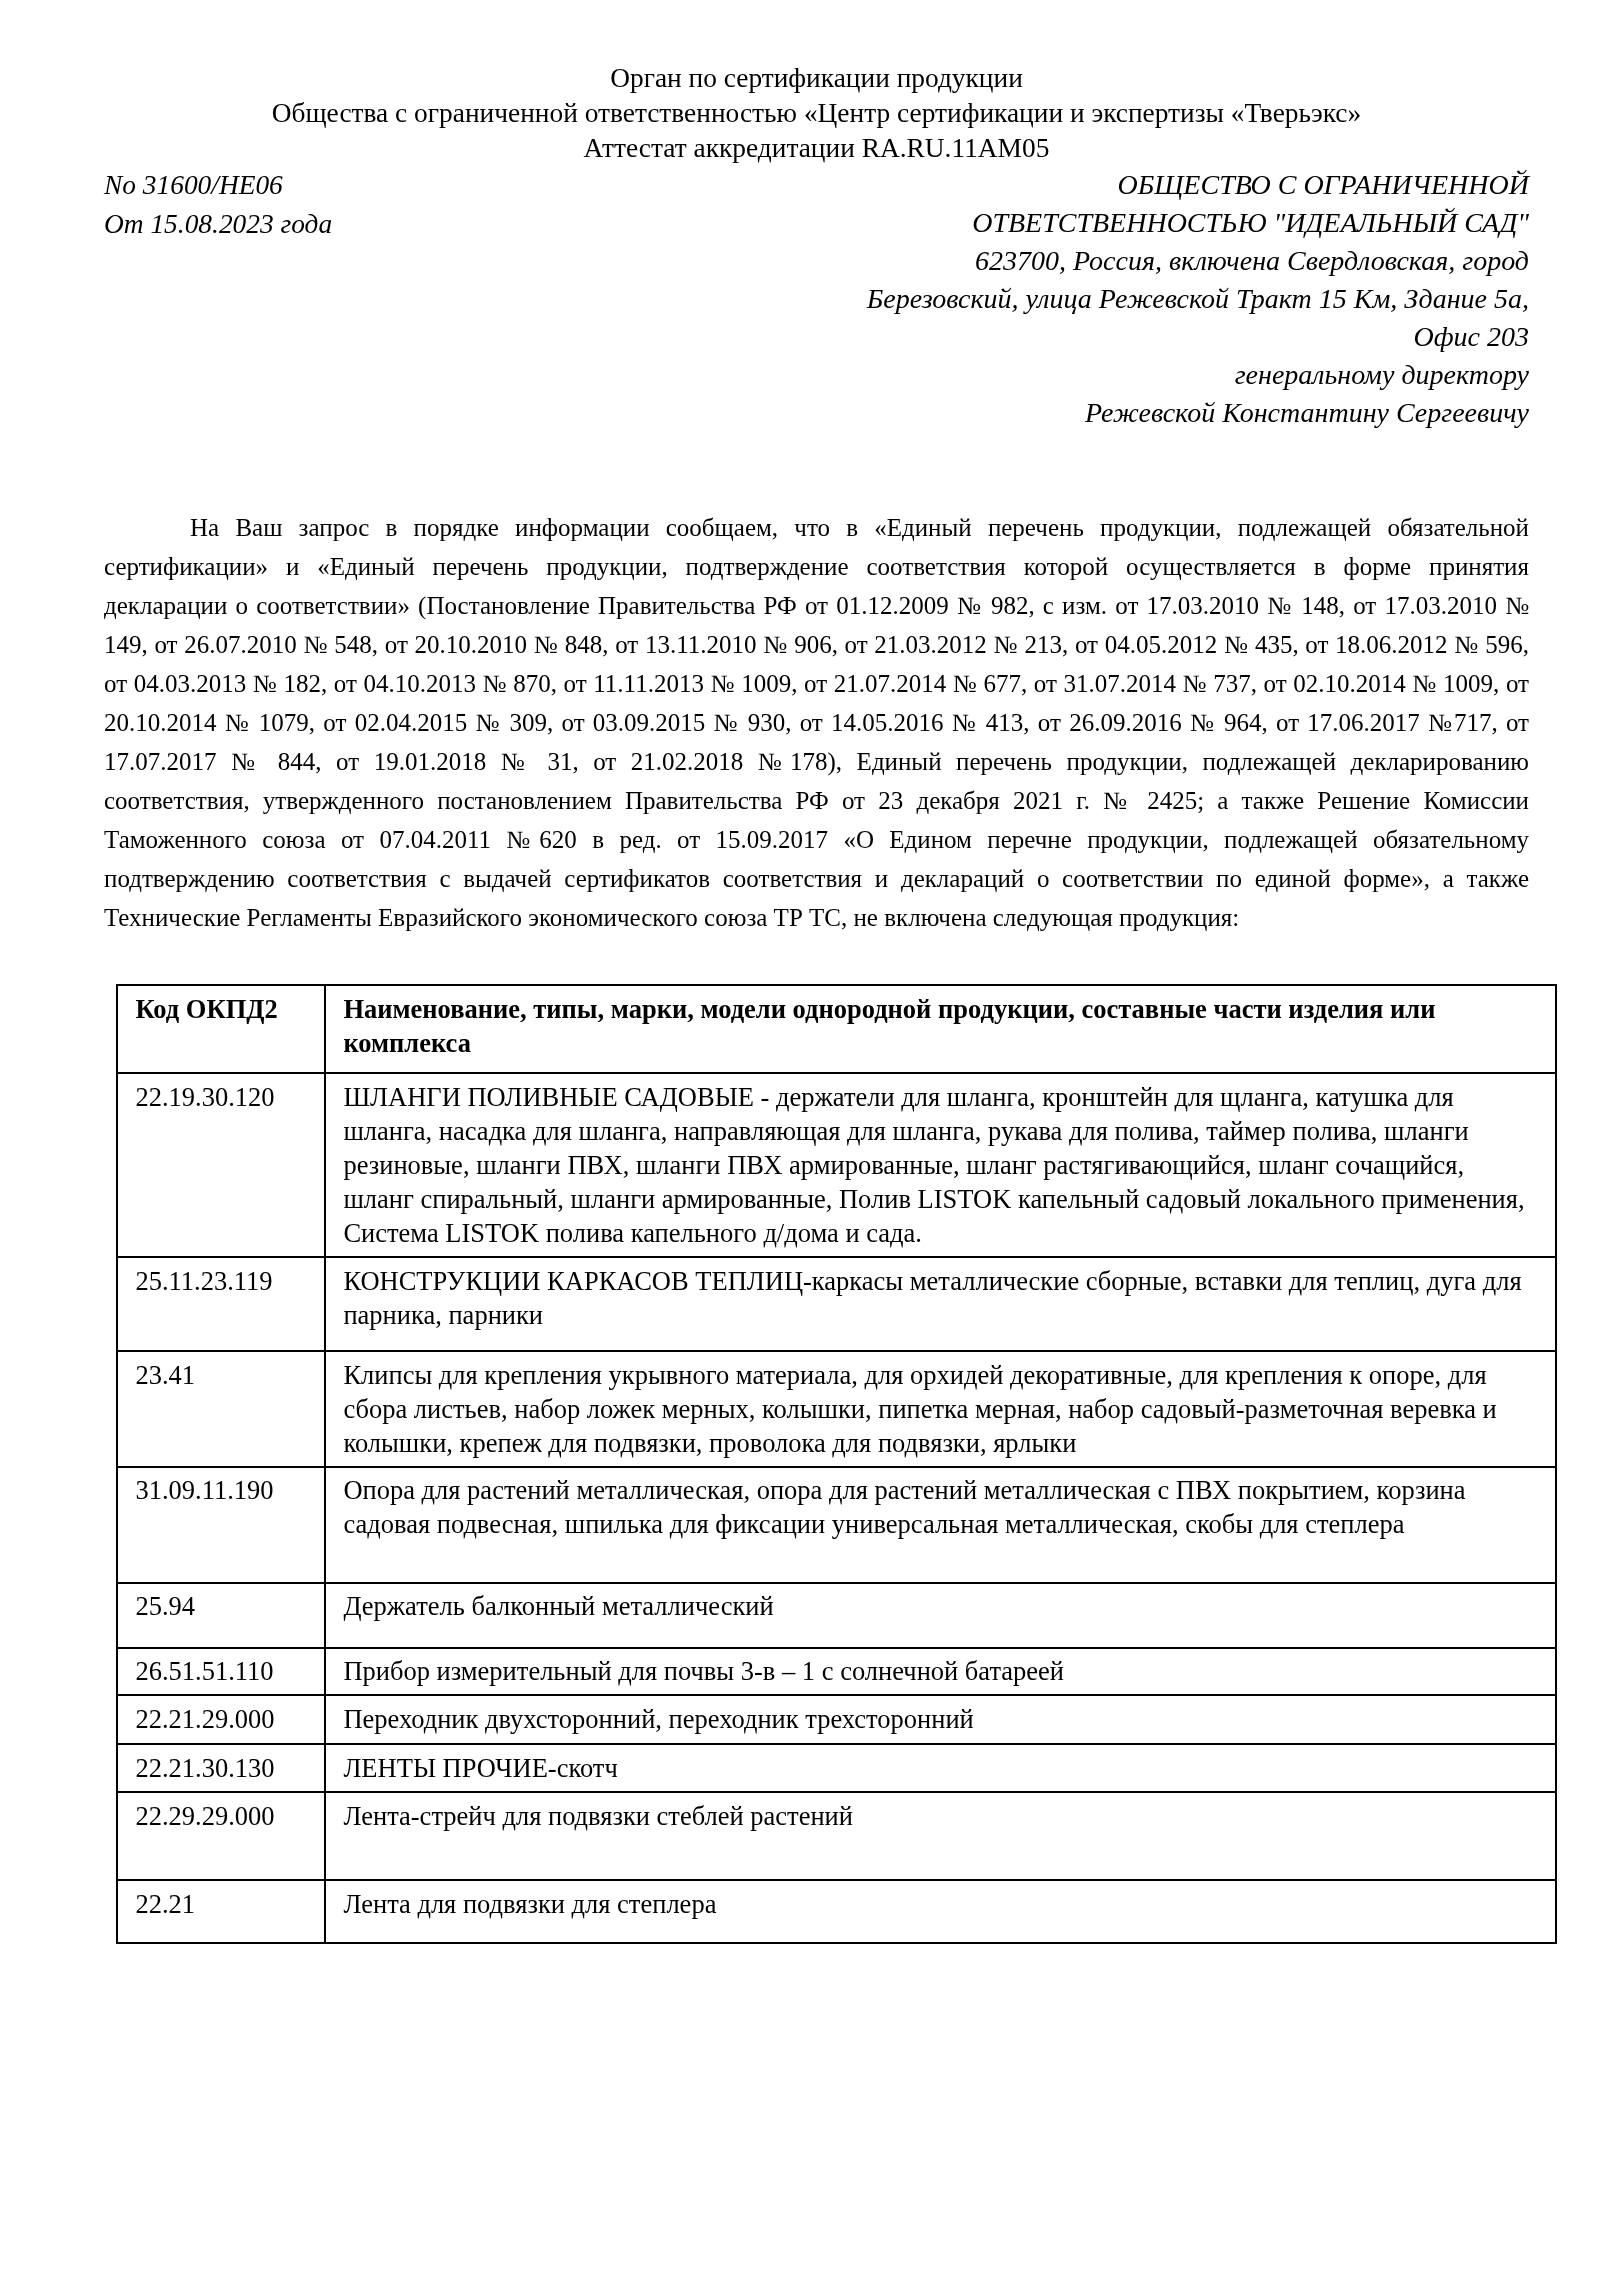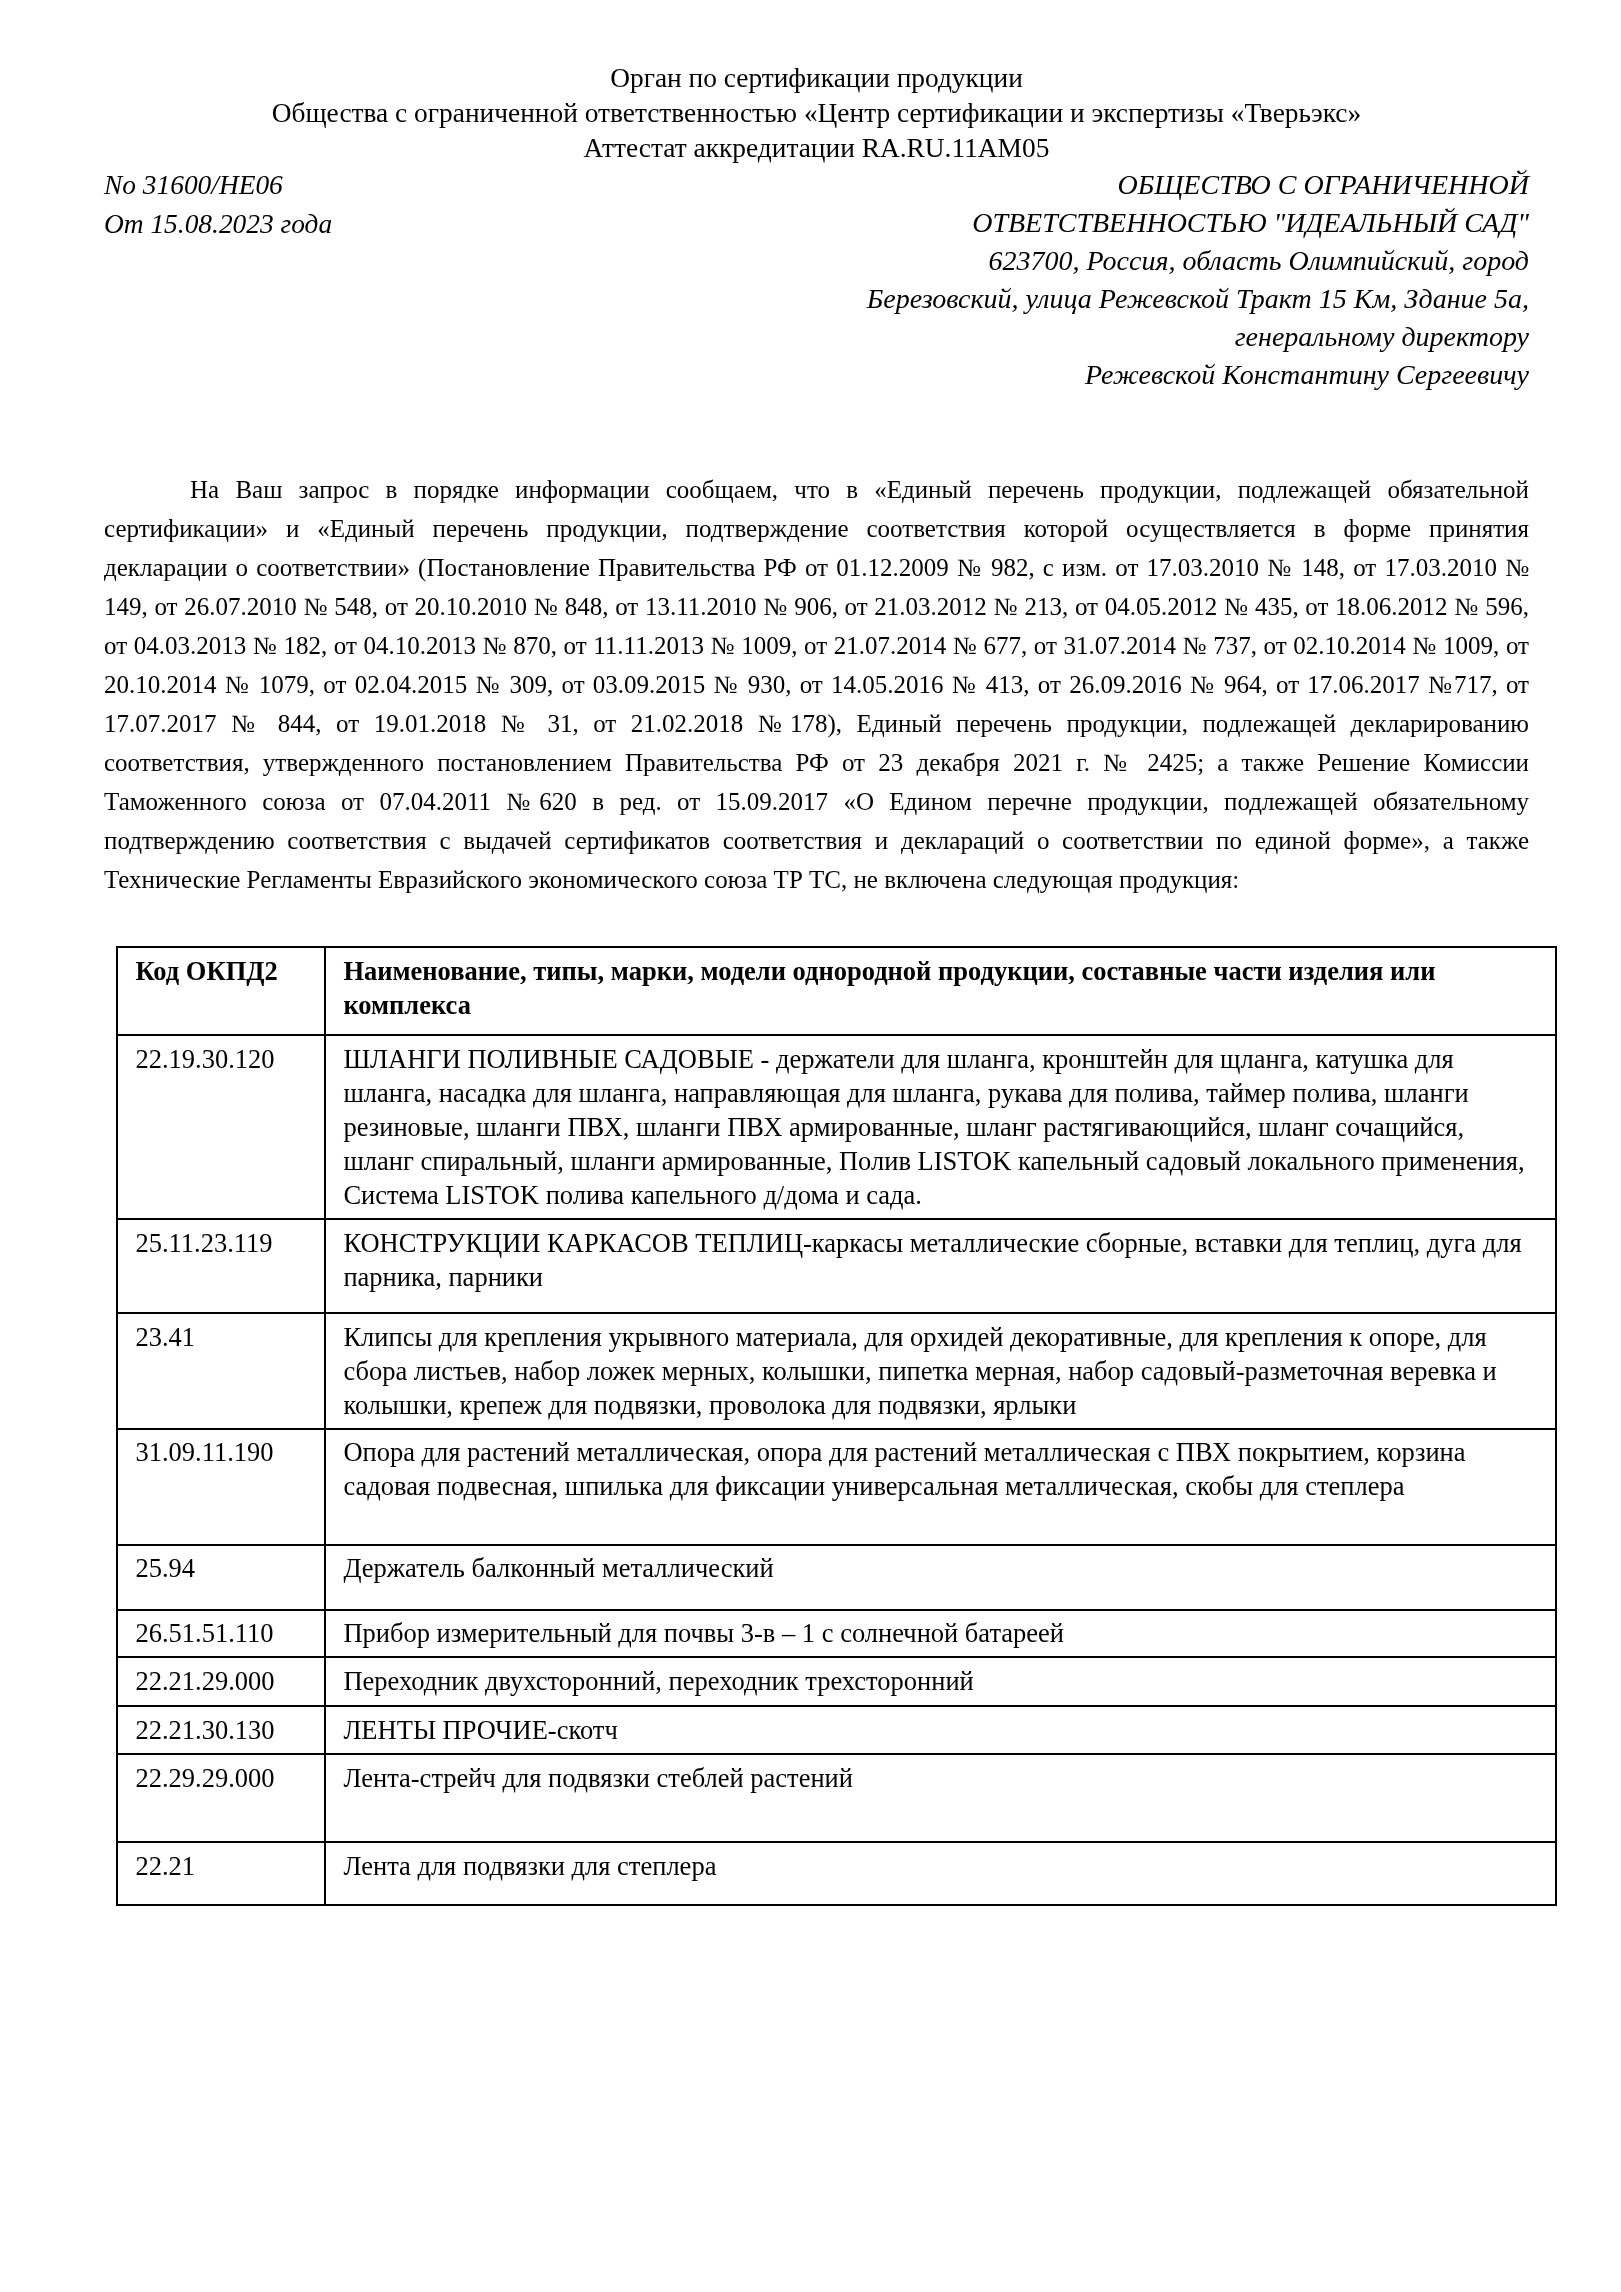--- a/index.html
+++ b/index.html
@@ -95,22 +95,23 @@
   </div>
 
   <div class="ref-block">
     <div class="ref-left">
       <div>No 31600/НЕ06</div>
       <div>От 15.08.2023 года</div>
     </div>
     <div class="ref-right">
       <div>ОБЩЕСТВО С ОГРАНИЧЕННОЙ</div>
       <div>ОТВЕТСТВЕННОСТЬЮ "ИДЕАЛЬНЫЙ САД"</div>
-      <div>623700, Россия, область Олимпийский, город</div>
+      <div>623700, Россия, включена Свердловская, город</div>
       <div>Березовский, улица Режевской Тракт 15 Км, Здание 5а,</div>
+      <div>Офис 203</div>
       <div>генеральному директору</div>
       <div>Режевской Константину Сергеевичу</div>
     </div>
   </div>
 
   <div class="body-paragraph">На Ваш запрос в порядке информации сообщаем, что в «Единый перечень продукции, подлежащей обязательной сертификации» и «Единый перечень продукции, подтверждение соответствия которой осуществляется в форме принятия декларации о соответствии» (Постановление Правительства РФ от 01.12.2009 № 982, с изм. от 17.03.2010 № 148, от 17.03.2010 № 149, от 26.07.2010 № 548, от 20.10.2010 № 848, от 13.11.2010 № 906, от 21.03.2012 № 213, от 04.05.2012 № 435, от 18.06.2012 № 596, от 04.03.2013 № 182, от 04.10.2013 № 870, от 11.11.2013 № 1009, от 21.07.2014 № 677, от 31.07.2014 № 737, от 02.10.2014 № 1009, от 20.10.2014 № 1079, от 02.04.2015 № 309, от 03.09.2015 № 930, от 14.05.2016 № 413, от 26.09.2016 № 964, от 17.06.2017 №717, от 17.07.2017 № 844, от 19.01.2018 № 31, от 21.02.2018 №178), Единый перечень продукции, подлежащей декларированию соответствия, утвержденного постановлением Правительства РФ от 23 декабря 2021 г. № 2425; а также Решение Комиссии Таможенного союза от 07.04.2011 №620 в ред. от 15.09.2017 «О Едином перечне продукции, подлежащей обязательному подтверждению соответствия с выдачей сертификатов соответствия и деклараций о соответствии по единой форме», а также Технические Регламенты Евразийского экономического союза ТР ТС, не включена следующая продукция:</div>
 
   <table class="products">
     <colgroup>
         <col class="c-code">

